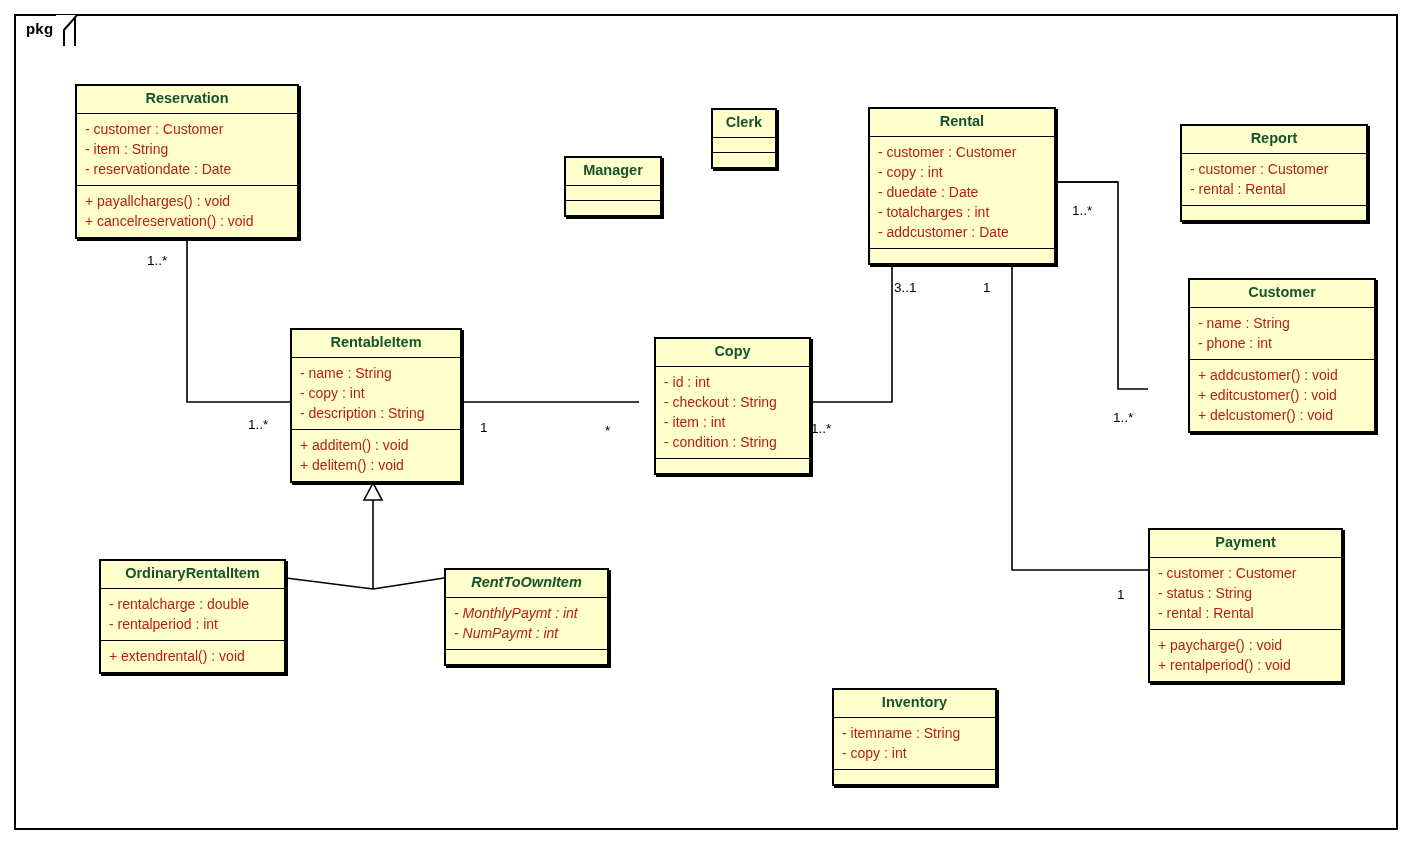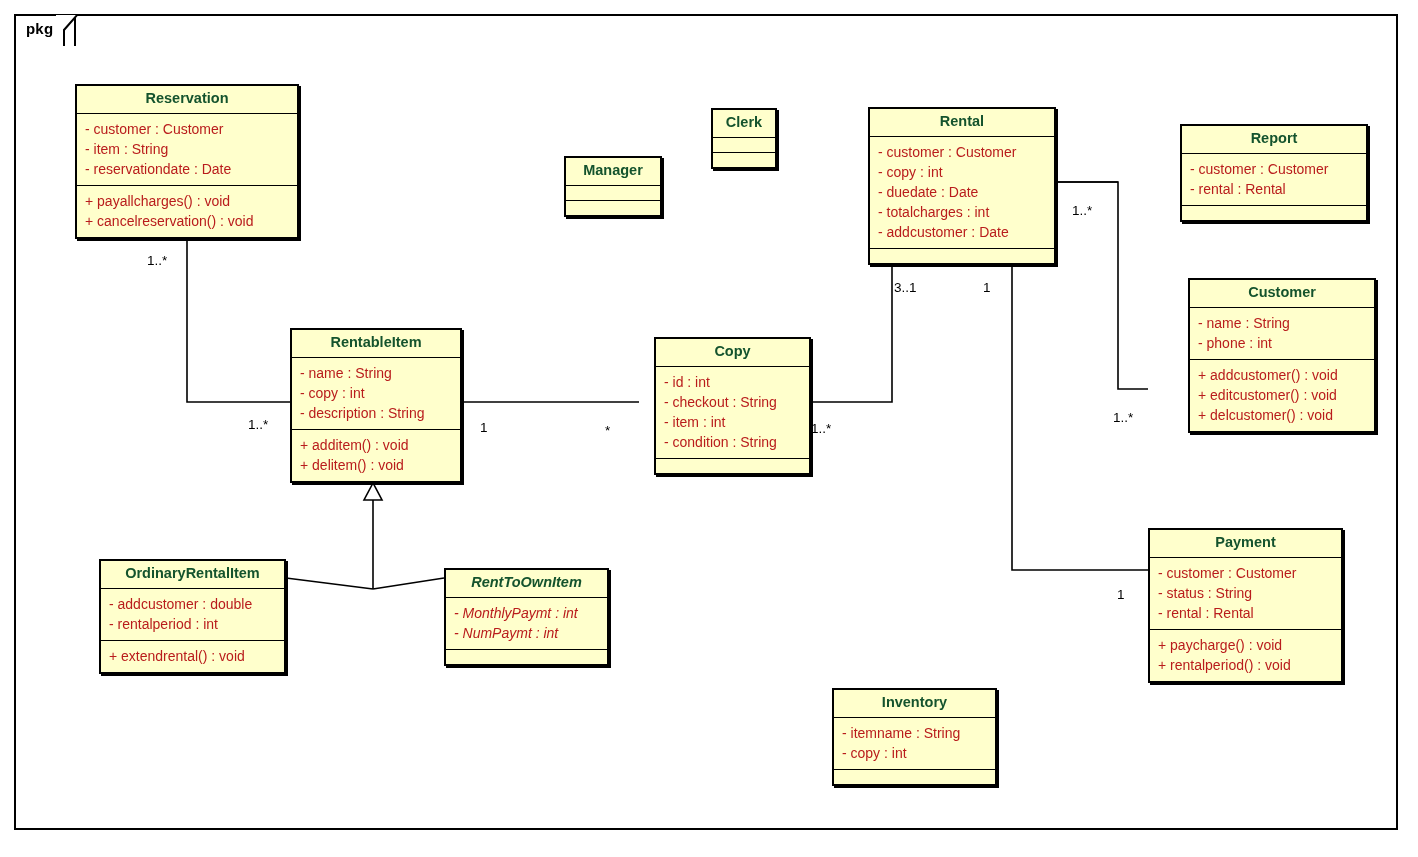--- a/index.html
+++ b/index.html
@@ -246,21 +246,21 @@
     </div>
     <div class="cls-sec">
       <div class="cls-row">+ paycharge() : void</div>
       <div class="cls-row">+ rentalperiod() : void</div>
     </div>
   </div>
 
   <div class="cls" style="left:99px; top:559px; width:187px;">
     <div class="cls-name">OrdinaryRentalItem</div>
     <div class="cls-sec">
-      <div class="cls-row">- addcustomer : double</div>
+      <div class="cls-row">- rentalcharge : double</div>
       <div class="cls-row">- rentalperiod : int</div>
     </div>
     <div class="cls-sec">
       <div class="cls-row">+ extendrental() : void</div>
     </div>
   </div>
 
   <div class="cls" style="left:444px; top:568px; width:165px;font-style:italic;">
     <div class="cls-name">RentToOwnItem</div>
     <div class="cls-sec">

